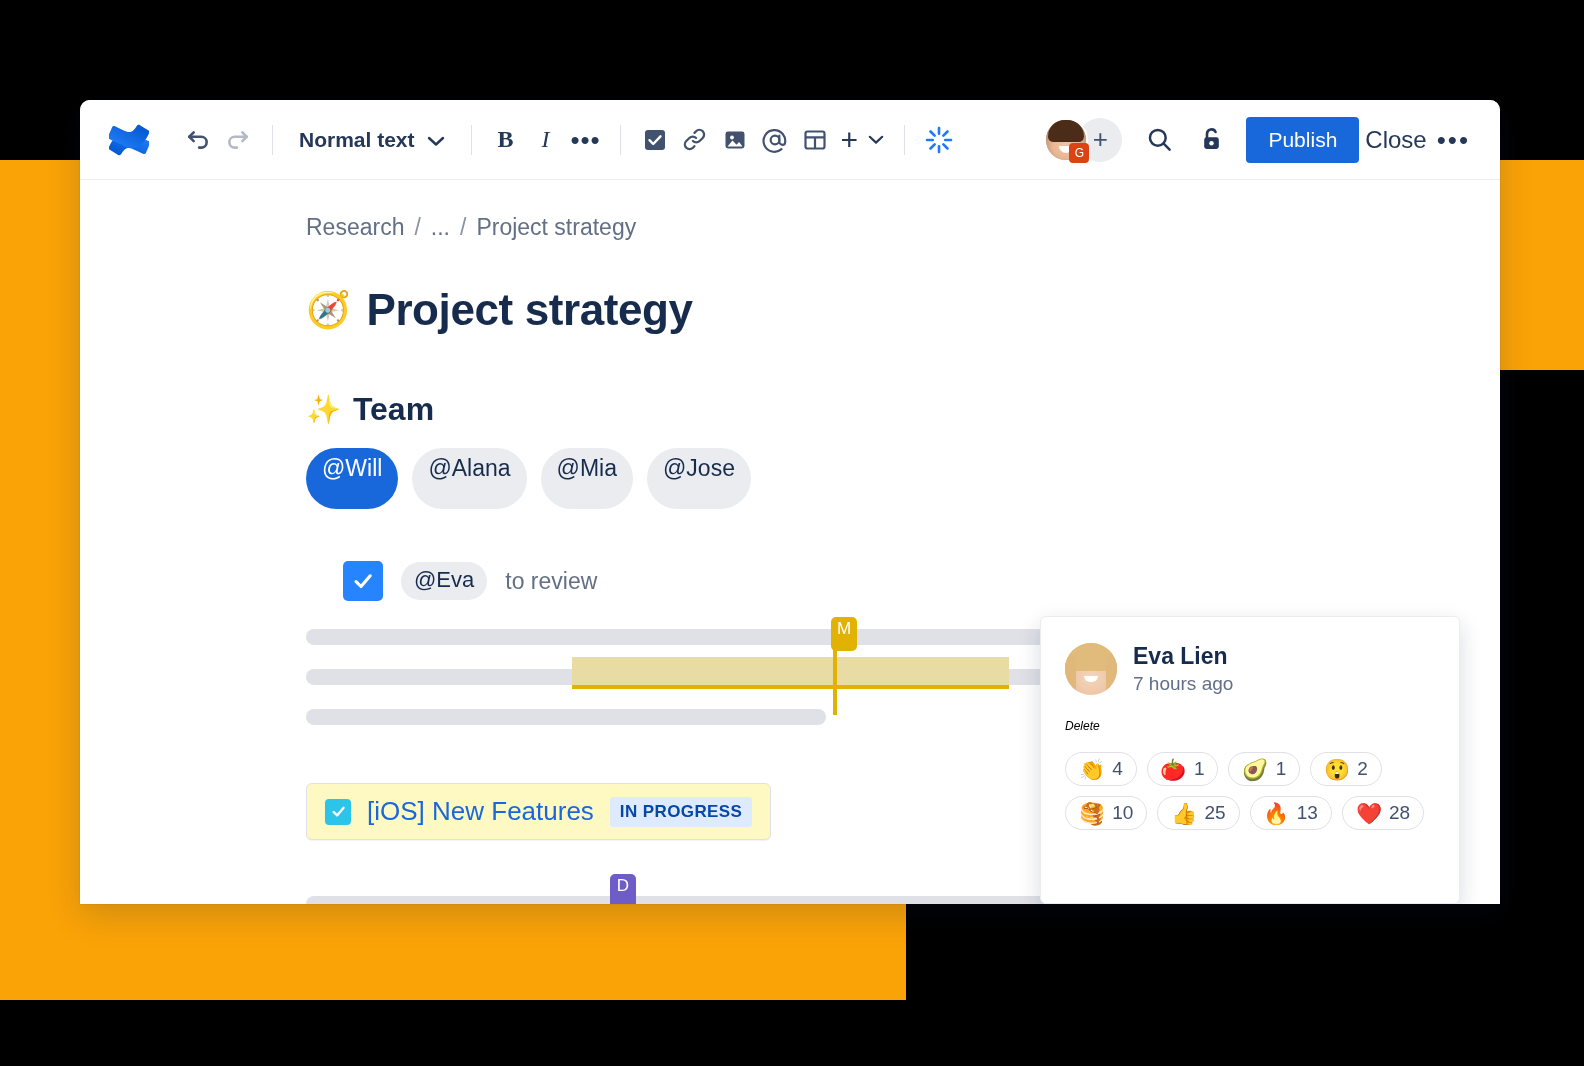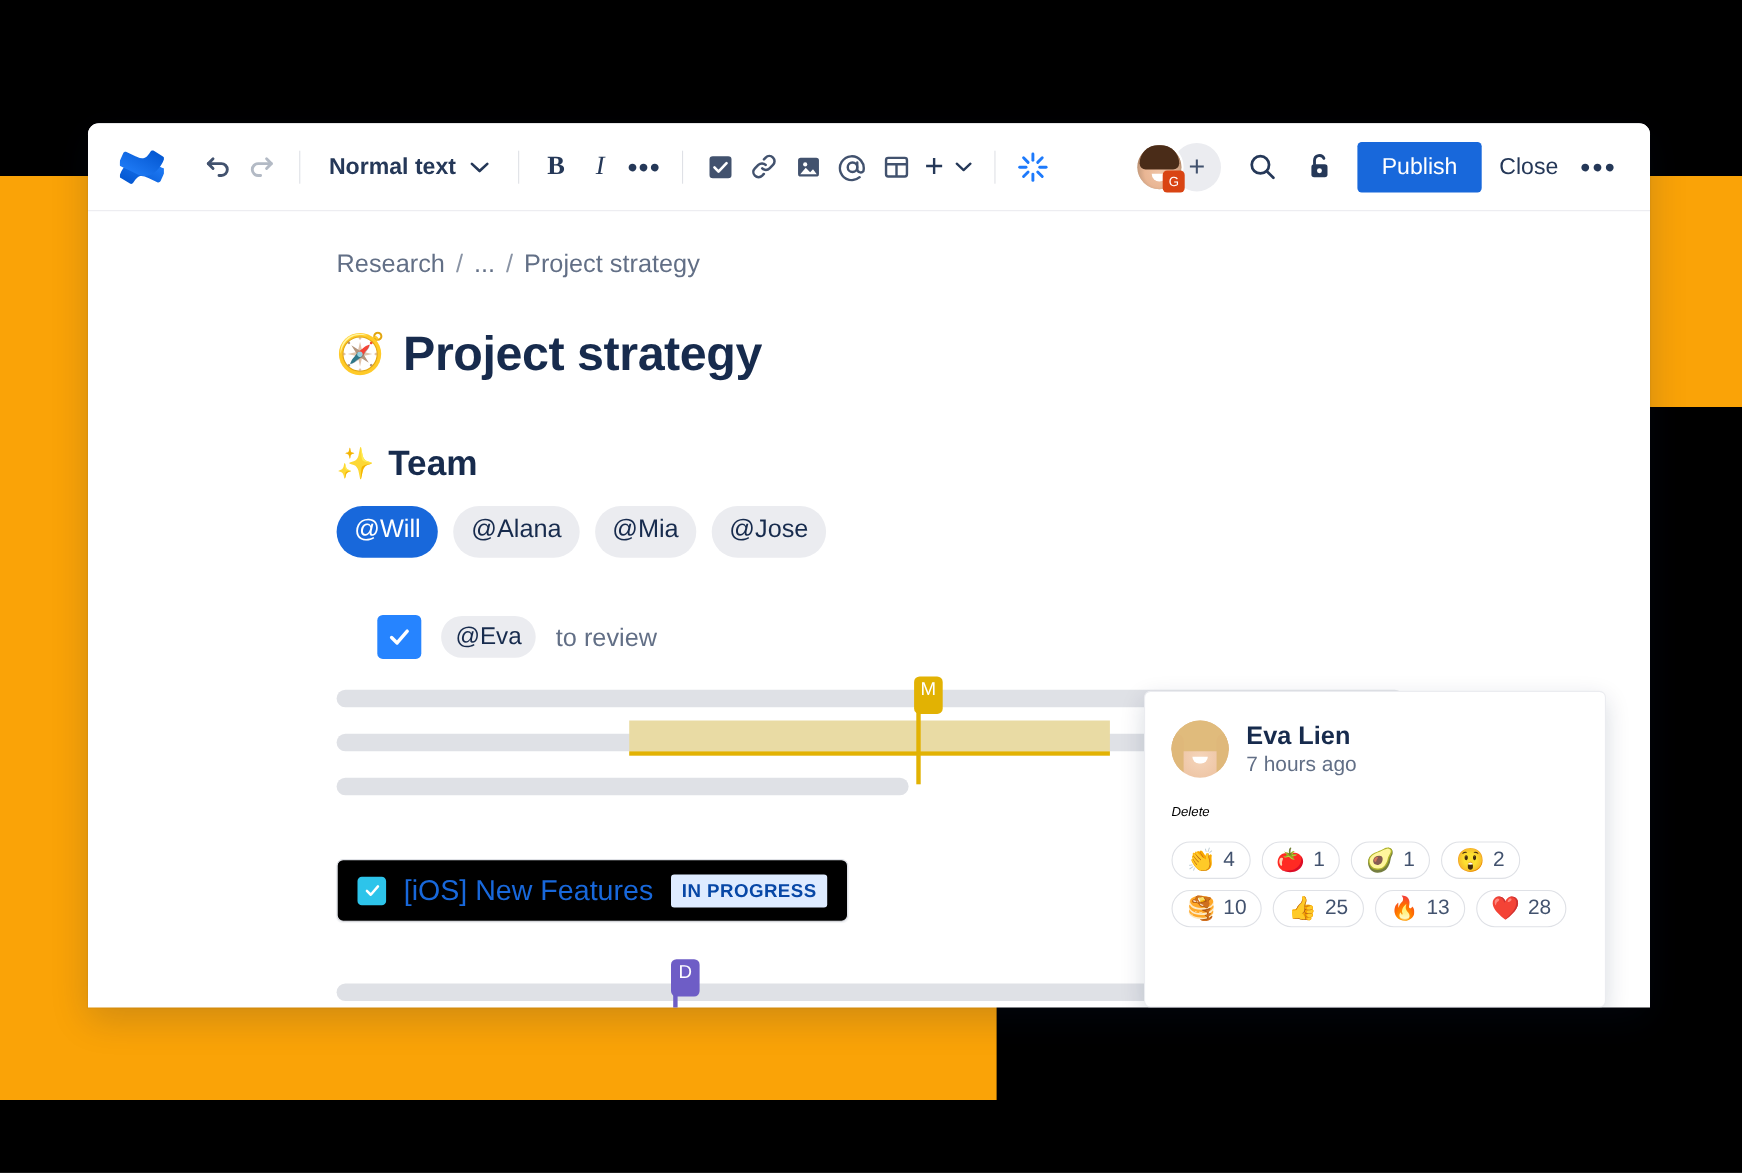--- a/index.html
+++ b/index.html
@@ -18,21 +18,21 @@
     background: #faa307;
   }
   .orange-left {
     position: absolute; left: 0; top: 160px;
     width: 906px; height: 840px;
     background: #faa307;
   }
 
   
   .window {
-    position: absolute; left: 80px; top: 112px;
+    position: absolute; left: 80px; top: 100px;
     width: 1420px; height: 804px;
     background: #ffffff;
     border-radius: 10px 10px 0 0;
     box-shadow: 0 10px 34px rgba(9,30,66,0.18), 0 0 0 1px rgba(9,30,66,0.04);
     overflow: hidden;
   }
 
   
   .toolbar {
     position: relative;
@@ -105,21 +105,21 @@
   }
   .publish-btn {
     background:#1868db; color:#fff; border:none;
     font-size: 21px; font-weight: 500;
     padding: 0 22px; height: 46px; border-radius: 4px;
     cursor:pointer; margin-left: 12px;
     font-family:"Liberation Sans", sans-serif;
   }
   .close-btn {
     background:transparent; border:none; color:#253858;
-    font-size: 21px; padding: 0 16px; height: 46px; cursor:pointer;
+    font-size: 24px; padding: 0 6px; height: 46px; cursor:pointer;
     font-family:"Liberation Sans", sans-serif;
   }
   .more-btn { font-size: 26px; color:#253858; padding: 0 8px 0 4px; cursor:pointer; line-height:10px; letter-spacing:2px;}
 
   
   .page-body { position: relative; padding: 34px 0 0 226px; }
   .breadcrumb {
     display:flex; align-items:center; gap:10px;
     font-size: 23px; color:#626f86;
   }
@@ -136,21 +136,21 @@
 
   .h-team {
     display:flex; align-items:center; gap: 12px;
     margin-top: 56px;
     font-size: 32px; font-weight: 700; color:#172b4d;
   }
   .h-team .emoji { font-size: 28px; }
 
   .mention-row { display:flex; gap: 14px; margin-top: 20px; }
   .pill {
-    border-radius: 999px; padding: 7px 16px 13px;
+    border-radius: 999px; padding: 7px 16px 27px;
     font-size: 23px; color:#172b4d; background:#ebecf0;
     cursor: pointer; white-space: nowrap;
   }
   .pill.active { background:#1868db; color:#fff; }
 
   .task-row { display:flex; align-items:center; gap: 18px; margin-top: 52px; padding-left: 37px;}
   .chk {
     width: 40px; height: 40px; border-radius: 5px;
     background:#2684ff; display:flex; align-items:center; justify-content:center;
     cursor:pointer;
@@ -173,21 +173,21 @@
     padding-top: 2px; height: 34px; z-index: 4;
   }
   .cursor-caret { position:absolute; width: 4px; z-index: 3; }
   .hl-band { position:absolute; z-index: 1; }
 
   
   .jira-card {
     display:inline-flex; align-items:center; gap: 16px;
     border:1px solid #dfe1e6; border-radius: 6px;
     padding: 12px 18px; margin-top: 34px;
-    background:#000000; cursor:pointer;
+    background:#fef9c3; cursor:pointer;
     box-shadow: 0 1px 1px rgba(9,30,66,0.06);
   }
   .jira-icon {
     width: 26px; height: 26px; border-radius: 4px;
     background:#2dc4ea; display:flex; align-items:center; justify-content:center;
   }
   .jira-title { font-size: 26px; color:#1868db; }
   .lozenge {
     background:#deebff; color:#0747a6; font-size: 17px; font-weight:700;
     letter-spacing: 0.4px; padding: 5px 10px; border-radius: 3px;

